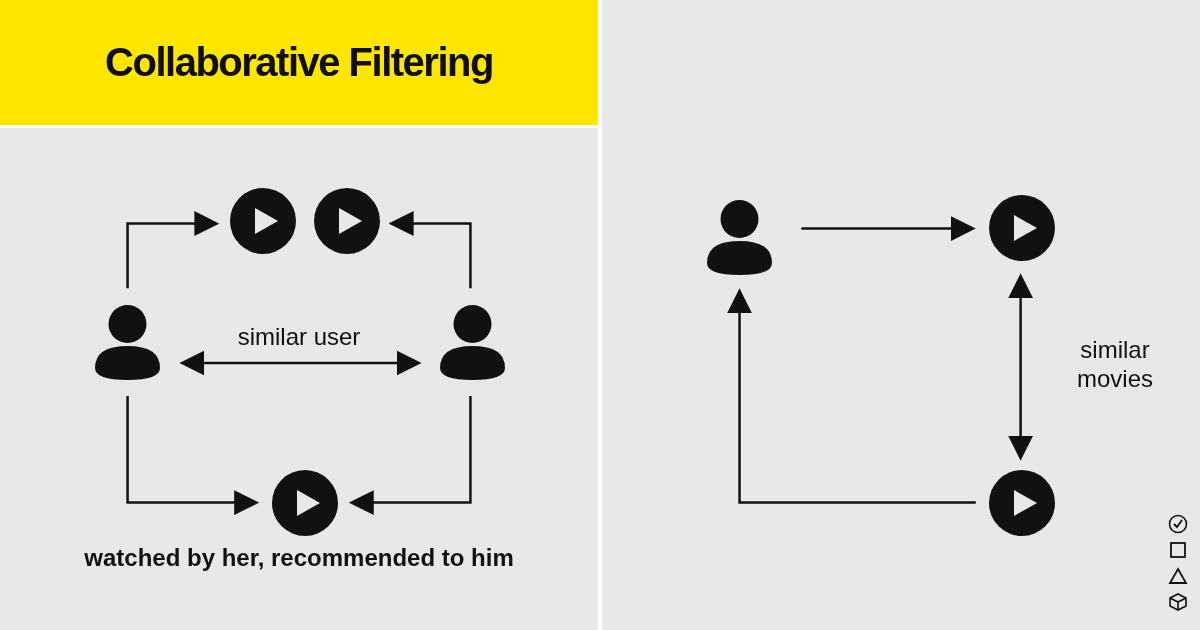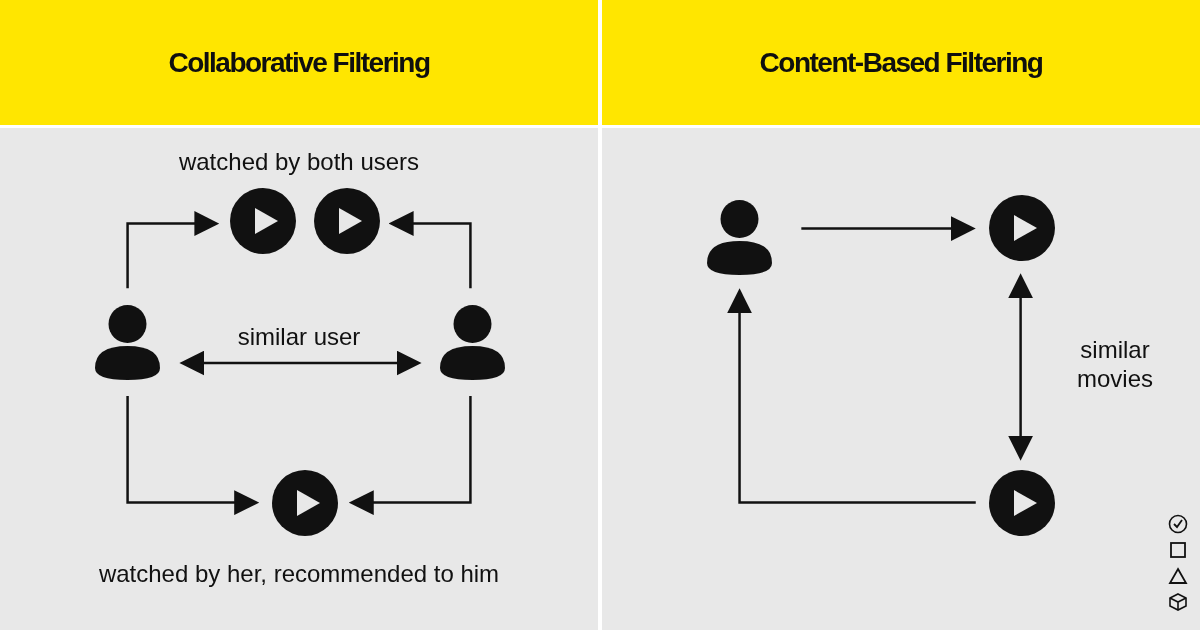--- a/index.html
+++ b/index.html
@@ -26,21 +26,21 @@
   .header {
     background: #ffe600;
     height: 128px;
     display: flex;
     align-items: center;
     justify-content: center;
     padding: 0 20px;
     border-bottom: 3px solid #fff;
   }
   .header-title {
-    font-size: 28px;
+    font-size: 40px;
     font-weight: 800;
     letter-spacing: -1.5px;
     color: #0f0f0f;
     font-family: "Arial Black", "Helvetica Neue", Arial, sans-serif;
     font-stretch: condensed;
   }
   .diagram {
     position: absolute;
     top: 128px;
     left: 0;
@@ -79,23 +79,22 @@
 <body>
 
 <div class="container">
 
   <div class="panel panel-left">
     <div class="header">
       <div class="header-title">Collaborative Filtering</div>
     </div>
     <div class="diagram">
 
-      <div class="label" style="left:50%; top:20px; transform:translateX(-50%);">watched by both users</div>
       <div class="label" style="left:50%; top:195px; transform:translateX(-50%);">similar user</div>
-      <div class="label" style="left:50%; top:432px; transform:translateX(-50%);">watched by her, recommended to him</div>
+      <div class="label" style="left:50%; top:416px; transform:translateX(-50%);font-weight:bold;">watched by her, recommended to him</div>
 
       <span class="play-icon" style="left:228px; top:58px;">
         <svg width="70" height="70" viewBox="0 0 70 70">
             <circle cx="35" cy="35" r="33" fill="#111"></circle>
             <polygon points="27,22 27,48 50,35" fill="#e8e8e8"></polygon>
           </svg>
       </span>
       <span class="play-icon" style="left:312px; top:58px;">
         <svg width="70" height="70" viewBox="0 0 70 70">
             <circle cx="35" cy="35" r="33" fill="#111"></circle>
@@ -140,23 +139,20 @@
         <line x1="185" y1="235" x2="418" y2="235" stroke="#111" stroke-width="2.5" marker-start="url(#arrLb)" marker-end="url(#arrL)"></line>
 
         <path d="M128 268 L128 375 L255 375" stroke="#111" stroke-width="2.5" fill="none" marker-end="url(#arrL)"></path>
 
         <path d="M472 268 L472 375 L355 375" stroke="#111" stroke-width="2.5" fill="none" marker-end="url(#arrL)"></path>
       </svg>
     </div>
   </div>
 
   <div class="panel panel-right">
-    <div class="header">
-      <div class="header-title">Content-Based Filtering</div>
-    </div>
     <div class="diagram">
 
       <div class="label" style="left:468px; top:208px; white-space:normal; width:90px; text-align:center; line-height:1.2;">similar movies</div>
 
       <span class="user-icon" style="left:95px; top:65px;">
         <svg width="85" height="85" viewBox="0 0 85 85">
             <circle cx="42.5" cy="26" r="19" fill="#111"></circle>
             <path d="M10 70 Q10 48 42.5 48 Q75 48 75 70 Q75 82 42.5 82 Q10 82 10 70 Z" fill="#111"></path>
           </svg>
       </span>

